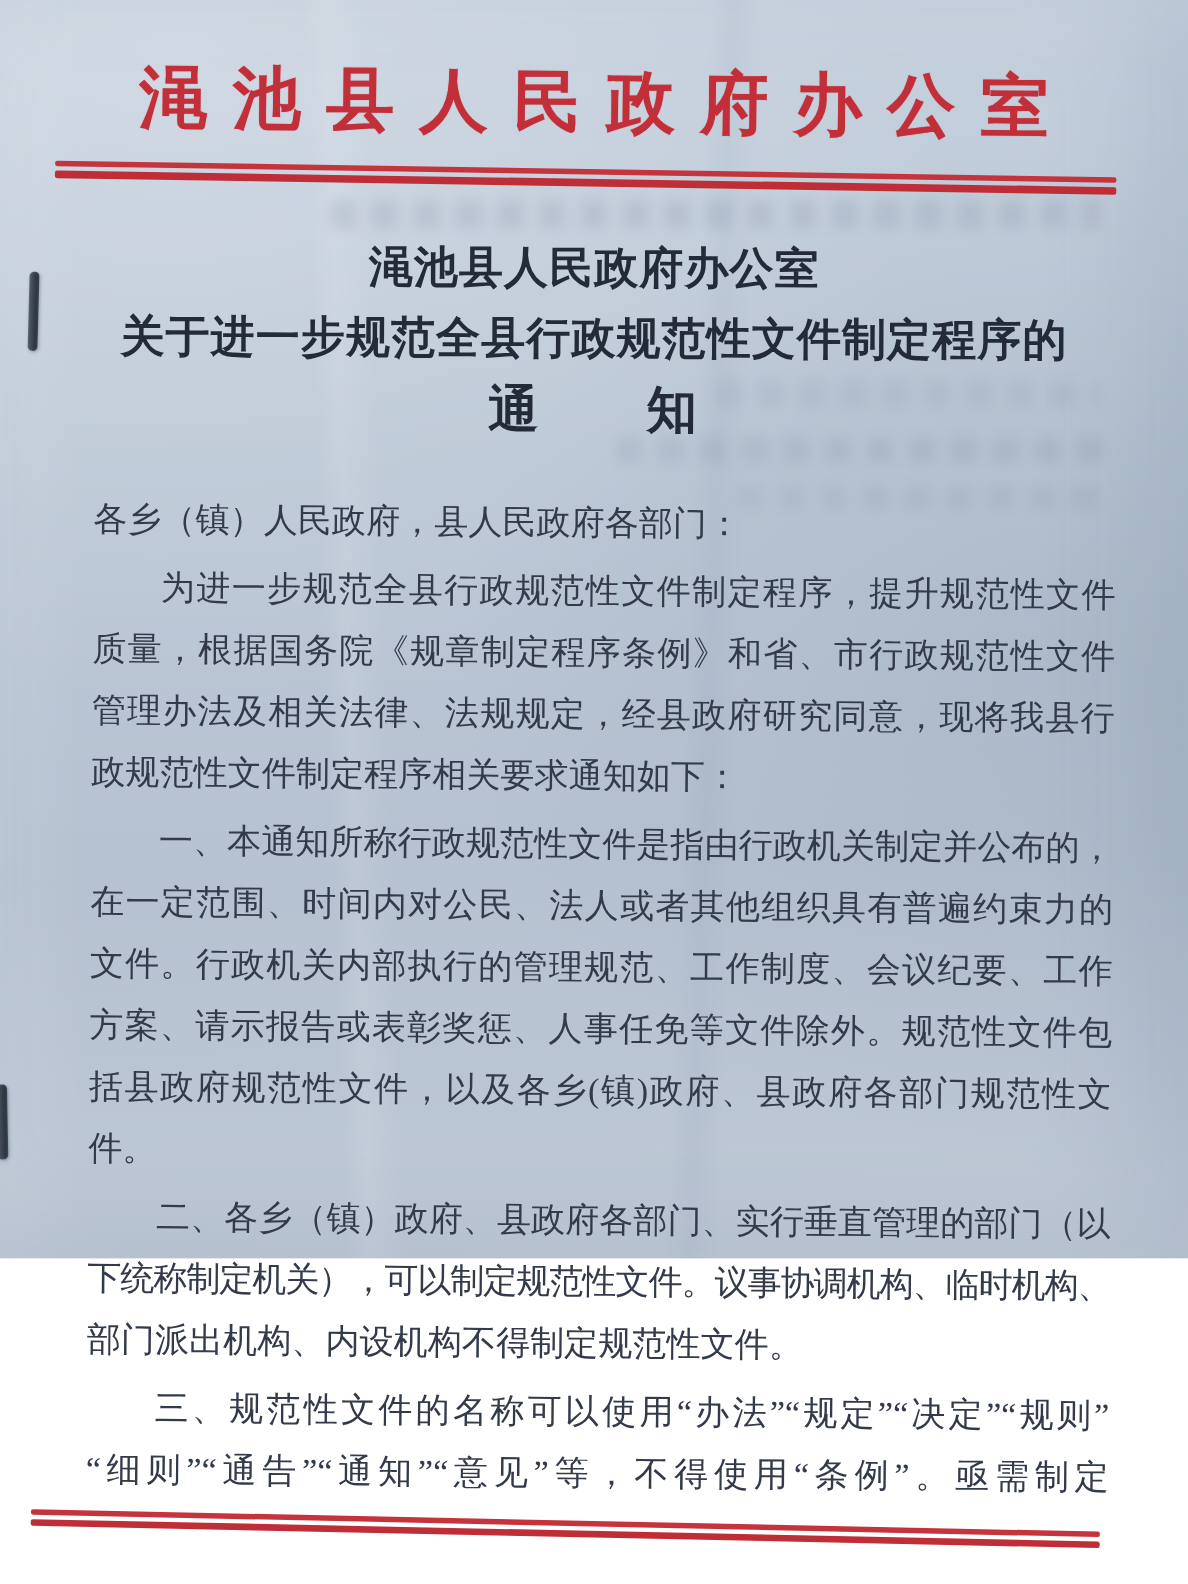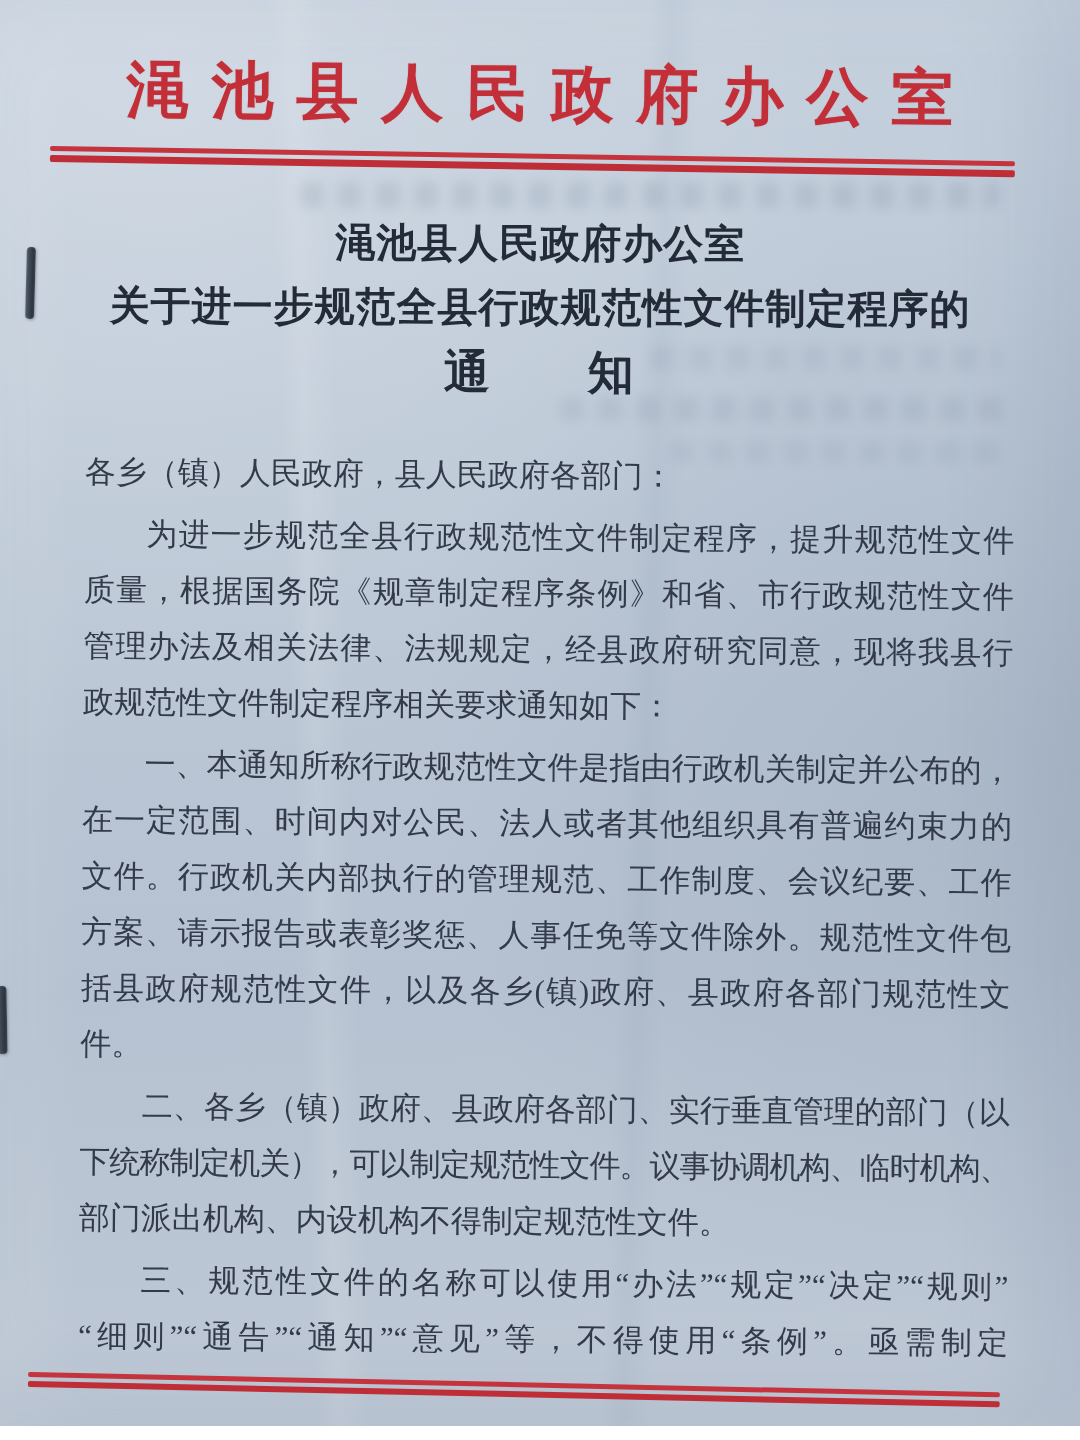--- a/index.html
+++ b/index.html
@@ -6,21 +6,21 @@
     margin: 0;
     padding: 0;
     width: 1080px;
     height: 1440px;
     overflow: hidden;
     font-family: "Liberation Serif", "DejaVu Serif", serif;
   }
   .paper {
     position: relative;
     width: 1080px;
-    height: 1426px;
+    height: 1144px;
     background:
       radial-gradient(120% 90% at 15% 6%, rgba(255,255,255,0.20), rgba(255,255,255,0) 55%),
       radial-gradient(90% 70% at 92% 52%, rgba(60,82,112,0.10), rgba(60,82,112,0) 60%),
       linear-gradient(92deg, rgba(255,255,255,0) 57.5%, rgba(104,124,152,0.07) 59.5%, rgba(255,255,255,0) 62%),
       linear-gradient(88deg, rgba(255,255,255,0) 28%, rgba(255,255,255,0.10) 30%, rgba(255,255,255,0) 33%),
       linear-gradient(178deg, #c6d1de 0%, #bcc8d6 38%, #b6c2d1 68%, #bfc9d6 100%);
     box-shadow: inset -50px -15px 90px rgba(78,98,128,0.12), inset 35px 25px 70px rgba(255,255,255,0.10);
   }
 
   

